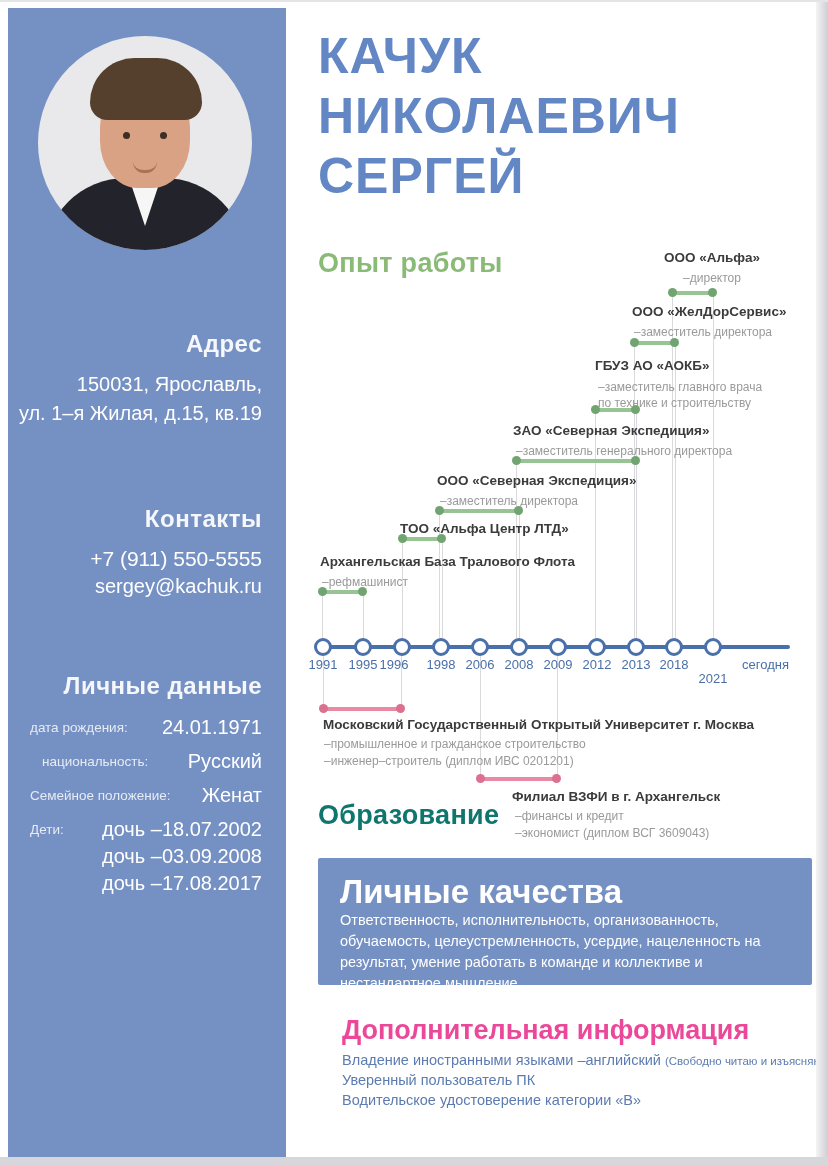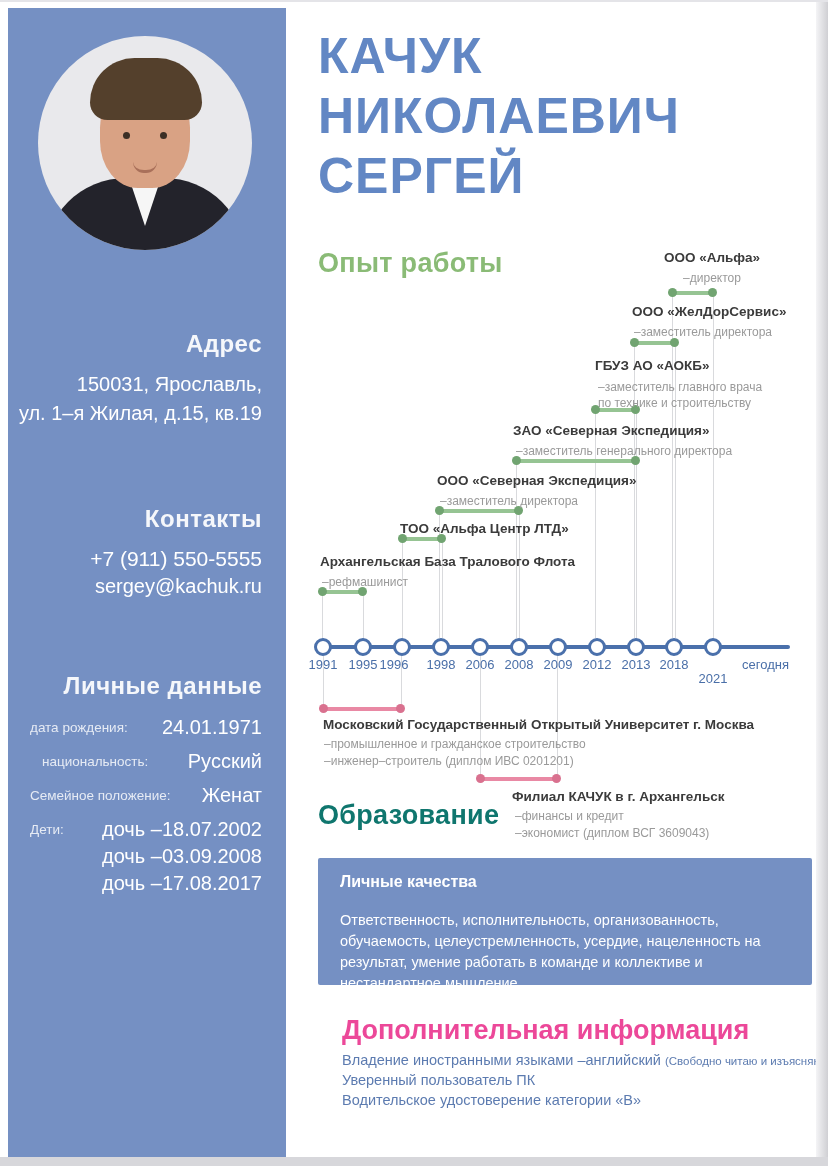--- a/index.html
+++ b/index.html
@@ -56,21 +56,21 @@
              border-radius:2px;z-index:2;}
   .node{position:absolute;top:638px;width:18px;height:18px;box-sizing:border-box;border:3px solid #4a70ab;
         border-radius:50%;background:#ffffff;z-index:3;}
   .year{position:absolute;top:657px;width:44px;text-align:center;font-size:13px;color:#4a6fa8;z-index:4;}
   .today{position:absolute;top:657px;left:726px;width:70px;font-size:13px;color:#4a6fa8;z-index:4;margin-left:16px;}
 
   .edu-school{position:absolute;font-size:13.5px;font-weight:bold;color:#3b3b3b;white-space:nowrap;z-index:4;}
   .edu-det{position:absolute;font-size:12px;color:#9a9a9a;white-space:nowrap;z-index:4;}
 
   .qual-box{position:absolute;left:318px;top:858px;width:494px;height:127px;background:#7590c3;border-radius:2px;}
-  .qual-title{position:absolute;left:22px;top:15px;color:#ffffff;font-weight:bold;font-size:16px;}
+  .qual-title{position:absolute;left:22px;top:15px;color:#ffffff;font-weight:bold;font-size:33px;}
   .qual-text{position:absolute;left:22px;top:52px;width:452px;color:#ffffff;font-size:14.5px;line-height:21px;}
 
   .add-title{position:absolute;left:342px;top:1015px;color:#ec4899;font-weight:bold;font-size:27px;}
   .add-line{position:absolute;left:342px;color:#5c7bb0;font-size:14.5px;white-space:nowrap;}
   .add-note{font-size:11.5px;}
 </style>
 </head>
 <body>
 
 <div class="page">
@@ -218,21 +218,21 @@
       <span class="bdot dot-pink r"></span>
   </div>
   <div class="edu-school" style="left:323px;top:717px;">Московский Государственный Открытый Университет г. Москва</div>
   <div class="edu-det" style="left:324px;top:737px;">–промышленное  и гражданское  строительство</div>
   <div class="edu-det" style="left:324px;top:754px;">–инженер–строитель  (диплом ИВС 0201201)</div>
 
   <div class="bar bar-pink" style="left:480px;top:777px;width:77px;">
     <span class="bdot dot-pink l"></span>
       <span class="bdot dot-pink r"></span>
   </div>
-  <div class="edu-school" style="left:512px;top:789px;">Филиал КАЧУК  в г. Архангельск</div>
+  <div class="edu-school" style="left:512px;top:789px;">Филиал ВЗФИ  в г. Архангельск</div>
   <div class="edu-det" style="left:515px;top:809px;">–финансы  и кредит</div>
   <div class="edu-det" style="left:515px;top:826px;">–экономист (диплом ВСГ 3609043)</div>
 
   <div class="sec-h pink" style="left:318px;top:800px;">Образование</div>
 
   <div class="qual-box">
     <div class="qual-title">Личные качества</div>
     <div class="qual-text">Ответственность, исполнительность, организованность, обучаемость, целеустремленность, усердие, нацеленность на результат, умение работать в команде и коллективе и нестандартное мышление</div>
   </div>
 

